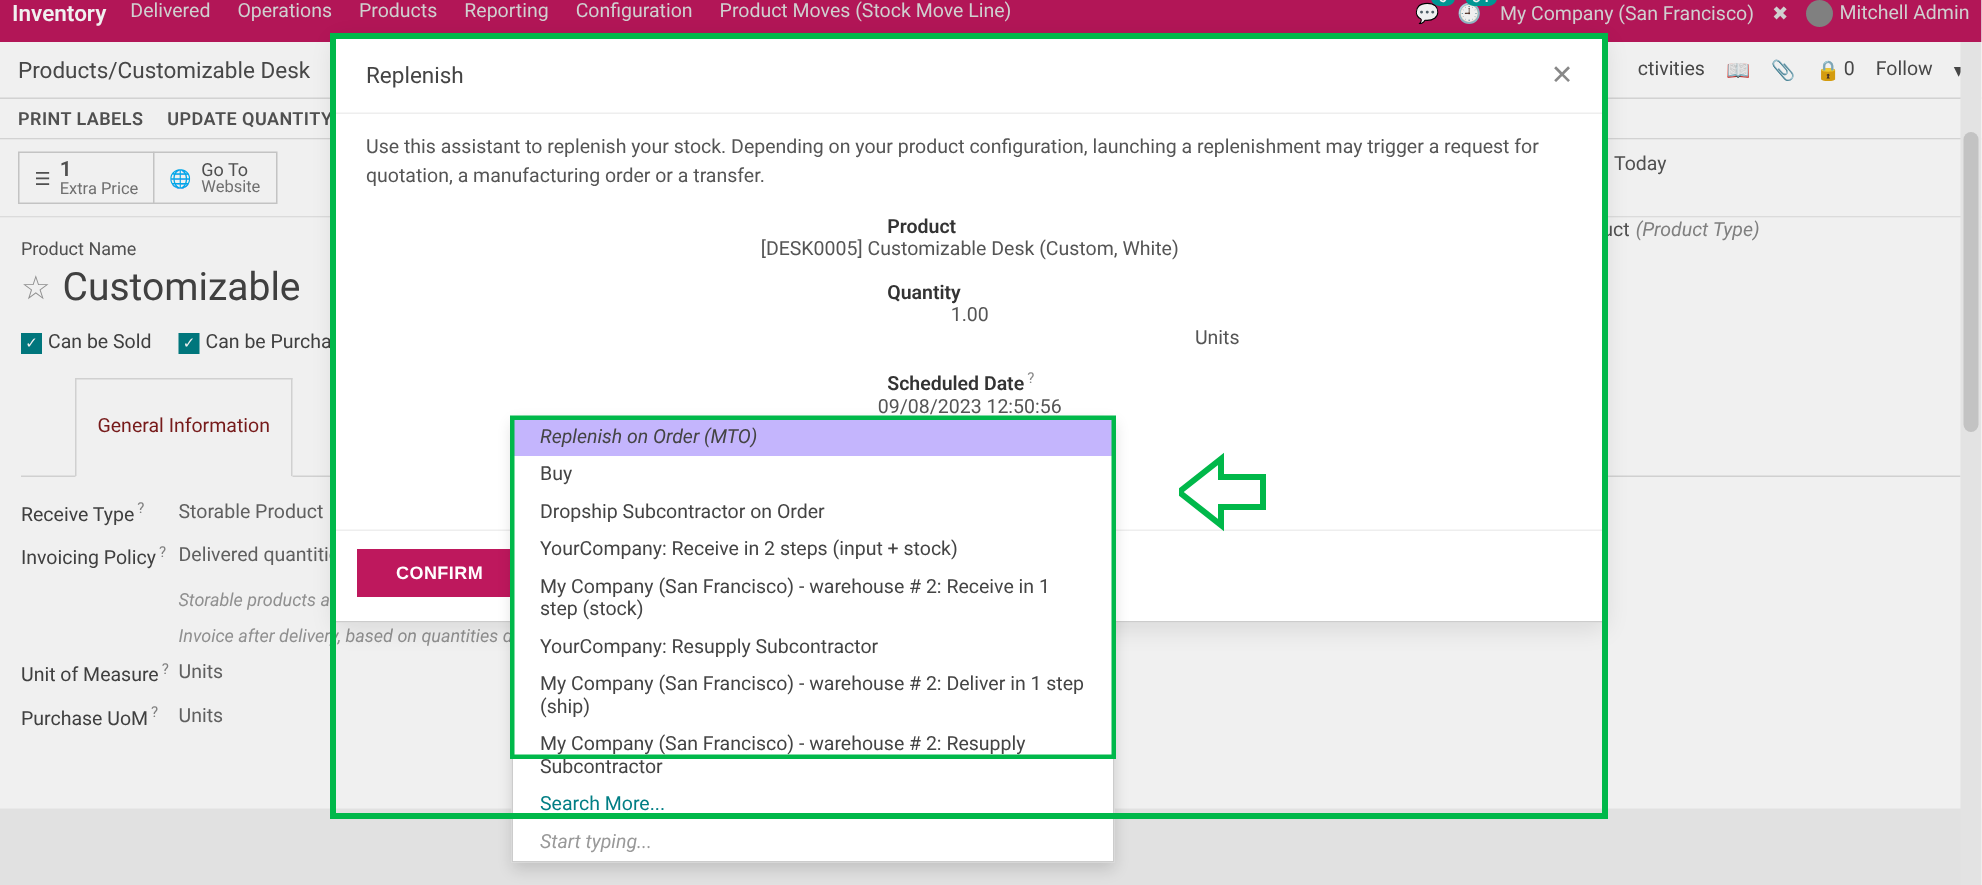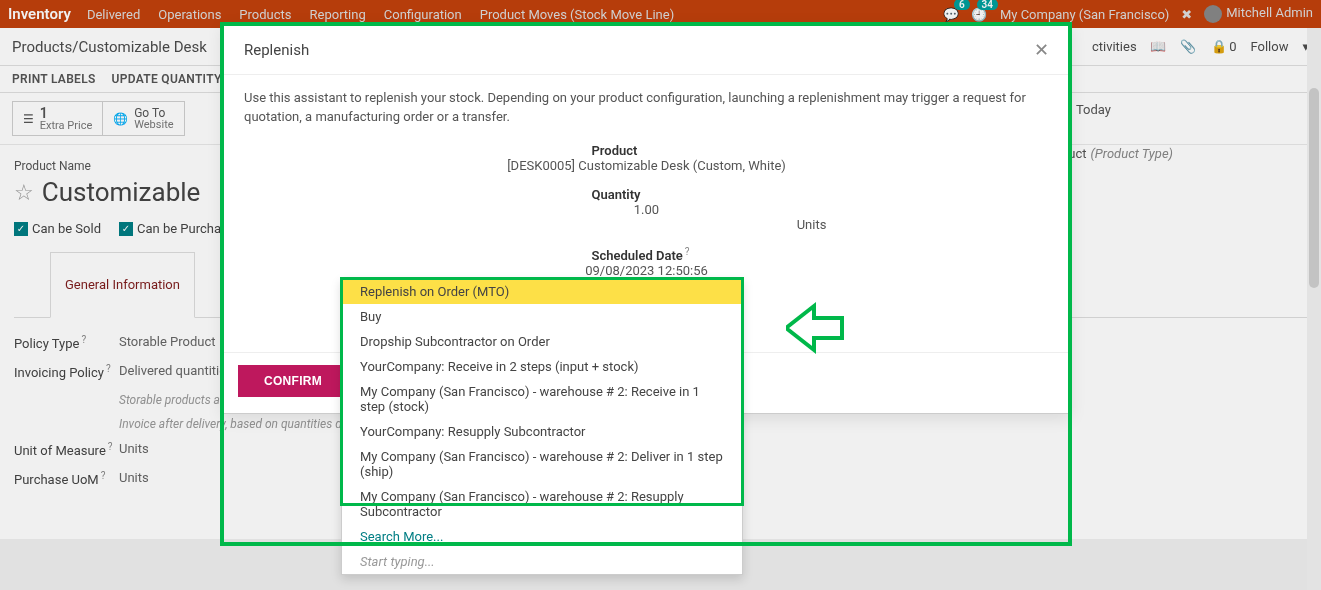--- a/index.html
+++ b/index.html
@@ -8,25 +8,25 @@
   font-size: 13px;
   background: #f0f0f0;
   width: 1321px;
   height: 590px;
   overflow: hidden;
   position: relative;
 }
 
 
 .top-nav {
-  background: #c2410c;
+  background: #be185d;
   color: #fff;
   height: 28px;
   display: flex;
-  align-items: center;
+  align-items: flex-start;
   padding: 0 8px;
 }
 .top-nav .brand { font-weight: 600; font-size: 15px; margin-right: 16px; cursor: pointer; }
 .top-nav .nav-item { color: #ddd; font-size: 13px; margin-right: 18px; cursor: pointer; }
 .top-nav .right { margin-left: auto; display: flex; align-items: center; gap: 12px; color: #ddd; font-size: 13px; }
 .badge { background: #00a09d; color:#fff; border-radius:8px; padding:0 5px; font-size:10px; font-weight:600;}
 .badge-wrap { position: relative; display:inline-block;}
 .badge-wrap .badge { position:absolute; top:-8px; right:-10px;}
 .avatar-circ { width:18px; height:18px; border-radius:50%; background:#888; display:inline-block; vertical-align:middle; margin-right:4px;}
 
@@ -153,21 +153,21 @@
 .dropdown {
   position:absolute;
   left:341px; top:278px;
   width:402px;
   background:#fff;
   border:1px solid #ccc;
   box-shadow:0 4px 10px rgba(0,0,0,0.15);
   z-index:30;
 }
 .dropdown .opt { padding:5px 18px; font-size:13px; color:#444; cursor:pointer;}
-.dropdown .opt.hl { background:#fde047;}
+.dropdown .opt.hl { background:#c4b5fd;font-style:italic;}
 .dropdown .opt.link { color:#017e84;}
 .dropdown .opt.hint { color:#999; font-style:italic;}
 
 
 .green-rect {
   position:absolute;
   border:3px solid #00b84a;
   pointer-events:none;
   z-index:40;
 }
@@ -265,21 +265,21 @@
       </span>
   </div>
 
   <div class="tabs">
     <div class="tab active">General Information</div>
     <div class="tab">Attributes &amp; V</div>
   </div>
 
   <div class="field-grid">
     <div class="field-row">
-      <span class="flabel"><span>Policy Type</span><sup>?</sup></span>
+      <span class="flabel"><span>Receive Type</span><sup>?</sup></span>
       <span class="fval">Storable Product</span>
     </div>
     <div class="field-row">
       <span class="flabel"><span>Invoicing Policy</span><sup>?</sup></span>
       <span class="fval">Delivered quantitie</span>
     </div>
     <div class="fhelp">Storable products are physical items for which manage the inventory level.</div>
     <div class="fhelp">Invoice after delivery, based on quantities de not ordered.</div>
     <div class="field-row">
       <span class="flabel"><span>Unit of Measure</span><sup>?</sup></span>

